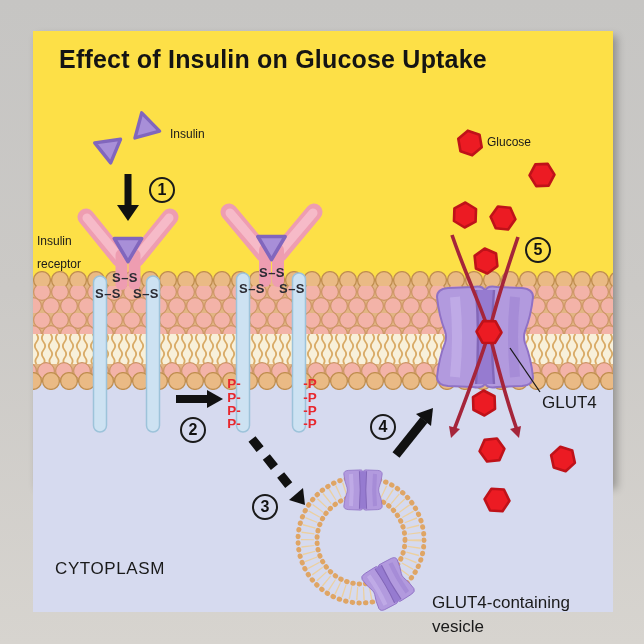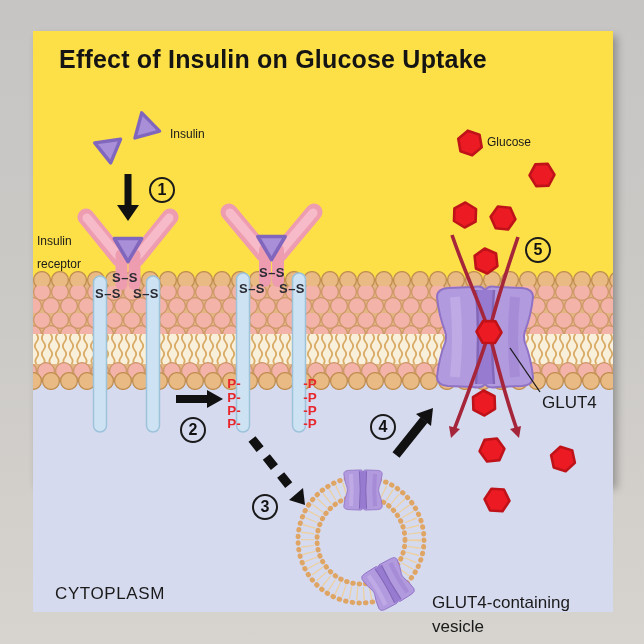--- a/index.html
+++ b/index.html
@@ -181,21 +181,21 @@
 
   <div class="lbl big" style="left:454px;top:104px;">Glucose</div>
 
   <div class="lbl big two-line" style="left:4px;top:199px;">
     <div>Insulin</div>
     <div>receptor</div>
   </div>
 
   <div class="lbl med" style="left:509px;top:362px;">GLUT4</div>
 
-  <div class="lbl med cyto" style="left:22px;top:553px;">CYTOPLASM</div>
+  <div class="lbl med cyto" style="left:22px;top:528px;">CYTOPLASM</div>
 
   <div class="lbl med" style="left:399px;top:560px;line-height:24px;">
     <div>GLUT4-containing</div>
     <div>vesicle</div>
   </div>
 
   <div class="step" style="left:129px;top:159px;">1</div>
   <div class="step" style="left:160px;top:399px;">2</div>
   <div class="step" style="left:232px;top:476px;">3</div>
   <div class="step" style="left:350px;top:396px;">4</div>

